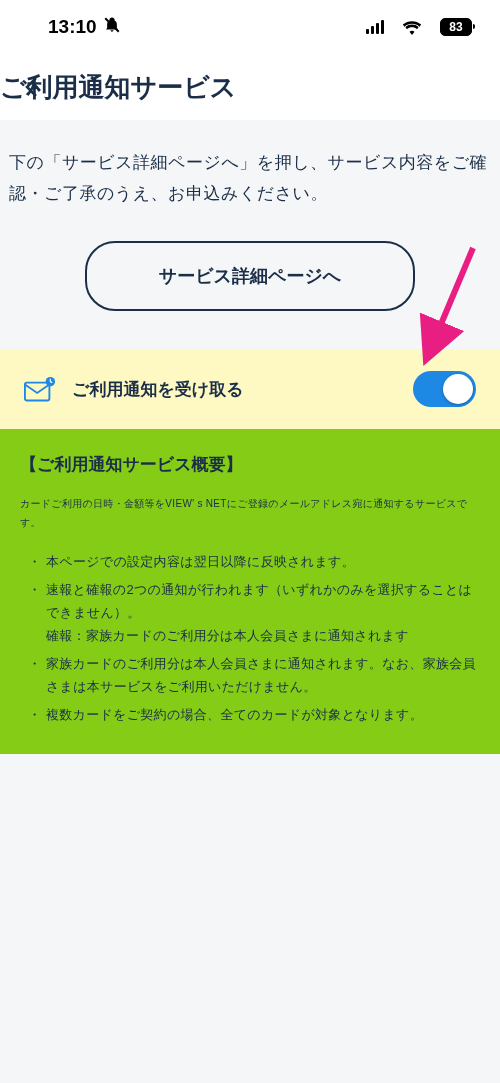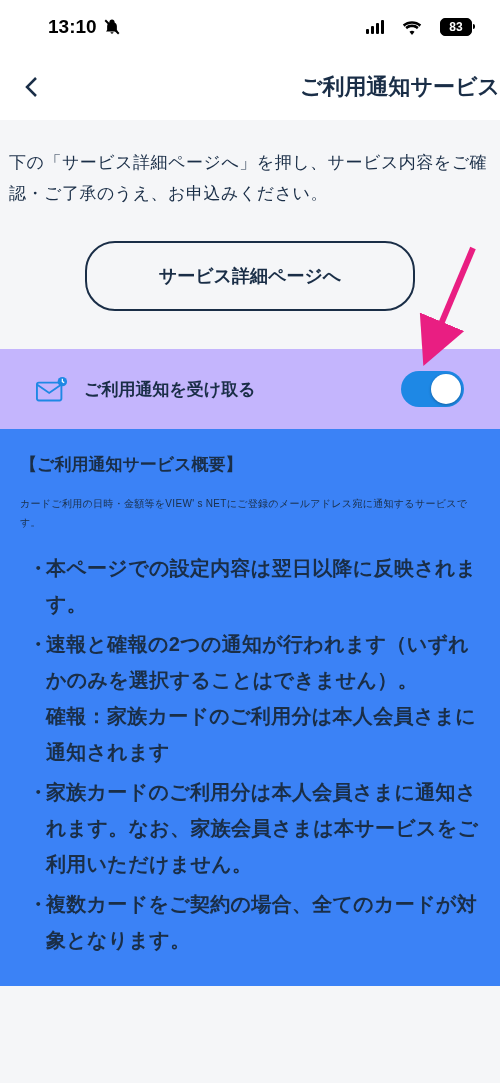--- a/index.html
+++ b/index.html
@@ -18,21 +18,20 @@
     .status-bar {
       display: flex;
       justify-content: space-between;
       align-items: center;
       height: 54px;
       padding: 0 28px 0 48px;
       background: #fff;
     }
     .status-left {
       display: flex;
-      align-items: center;
       gap: 6px;
       font-size: 19px;
       font-weight: 600;
       color: #000;
     }
     .bell-slash {
       width: 18px;
       height: 18px;
     }
     .status-right {
@@ -92,22 +91,22 @@
     }
     .back-chevron {
       position: absolute;
       left: 24px;
       width: 14px;
       height: 22px;
       cursor: pointer;
     }
     .header-title {
       flex: 1;
-      text-align: right;
-      font-size: 22px;
+      text-align: left;
+      font-size: 26px;
       font-weight: 700;
       color: #1a2e47;
     }
     .intro-section {
       background: #f5f6f8;
       padding: 28px 9px 30px;
     }
     .intro-text {
       font-size: 17px;
       color: #1a2e47;
@@ -126,22 +125,22 @@
       background: #f5f6f8;
       font-size: 18px;
       font-weight: 700;
       color: #1a2e47;
       cursor: pointer;
     }
     .toggle-section {
       display: flex;
       align-items: center;
       justify-content: space-between;
-      background: #c4b5fd;
-      padding: 22px 36px;
+      background: #fef9c3;
+      padding: 22px 24px;
       margin-top: 8px;
     }
     .toggle-left {
       display: flex;
       align-items: center;
       gap: 16px;
     }
     .mail-icon-wrap {
       width: 32px;
       height: 26px;
@@ -165,21 +164,21 @@
       right: 3px;
       top: 3px;
       width: 30px;
       height: 30px;
       background: #fff;
       border-radius: 50%;
       box-shadow: 0 1px 3px rgba(0,0,0,0.3);
     }
     .overview-section {
       padding: 24px 20px;
-      background: #3b82f6;
+      background: #84cc16;
     }
     .overview-title {
       font-size: 17px;
       font-weight: 700;
       color: #1a2e47;
       margin-bottom: 18px;
     }
     .overview-desc {
       font-size: 10px;
       color: #1a2e47;
@@ -187,26 +186,25 @@
       margin-bottom: 18px;
       letter-spacing: 0.3px;
     }
     .bullet-list {
       list-style: none;
       padding-left: 8px;
     }
     .bullet-list li {
       position: relative;
       padding-left: 18px;
-      font-size: 20px;
+      font-size: 13px;
       color: #1a2e47;
       line-height: 1.8;
       margin-bottom: 4px;
       letter-spacing: 0.3px;
-      font-weight: bold;
     }
     .bullet-list li::before {
       content: "・";
       position: absolute;
       left: 0;
     }
     .sub-indent {
       display: block;
       padding-left: 0;
     }

